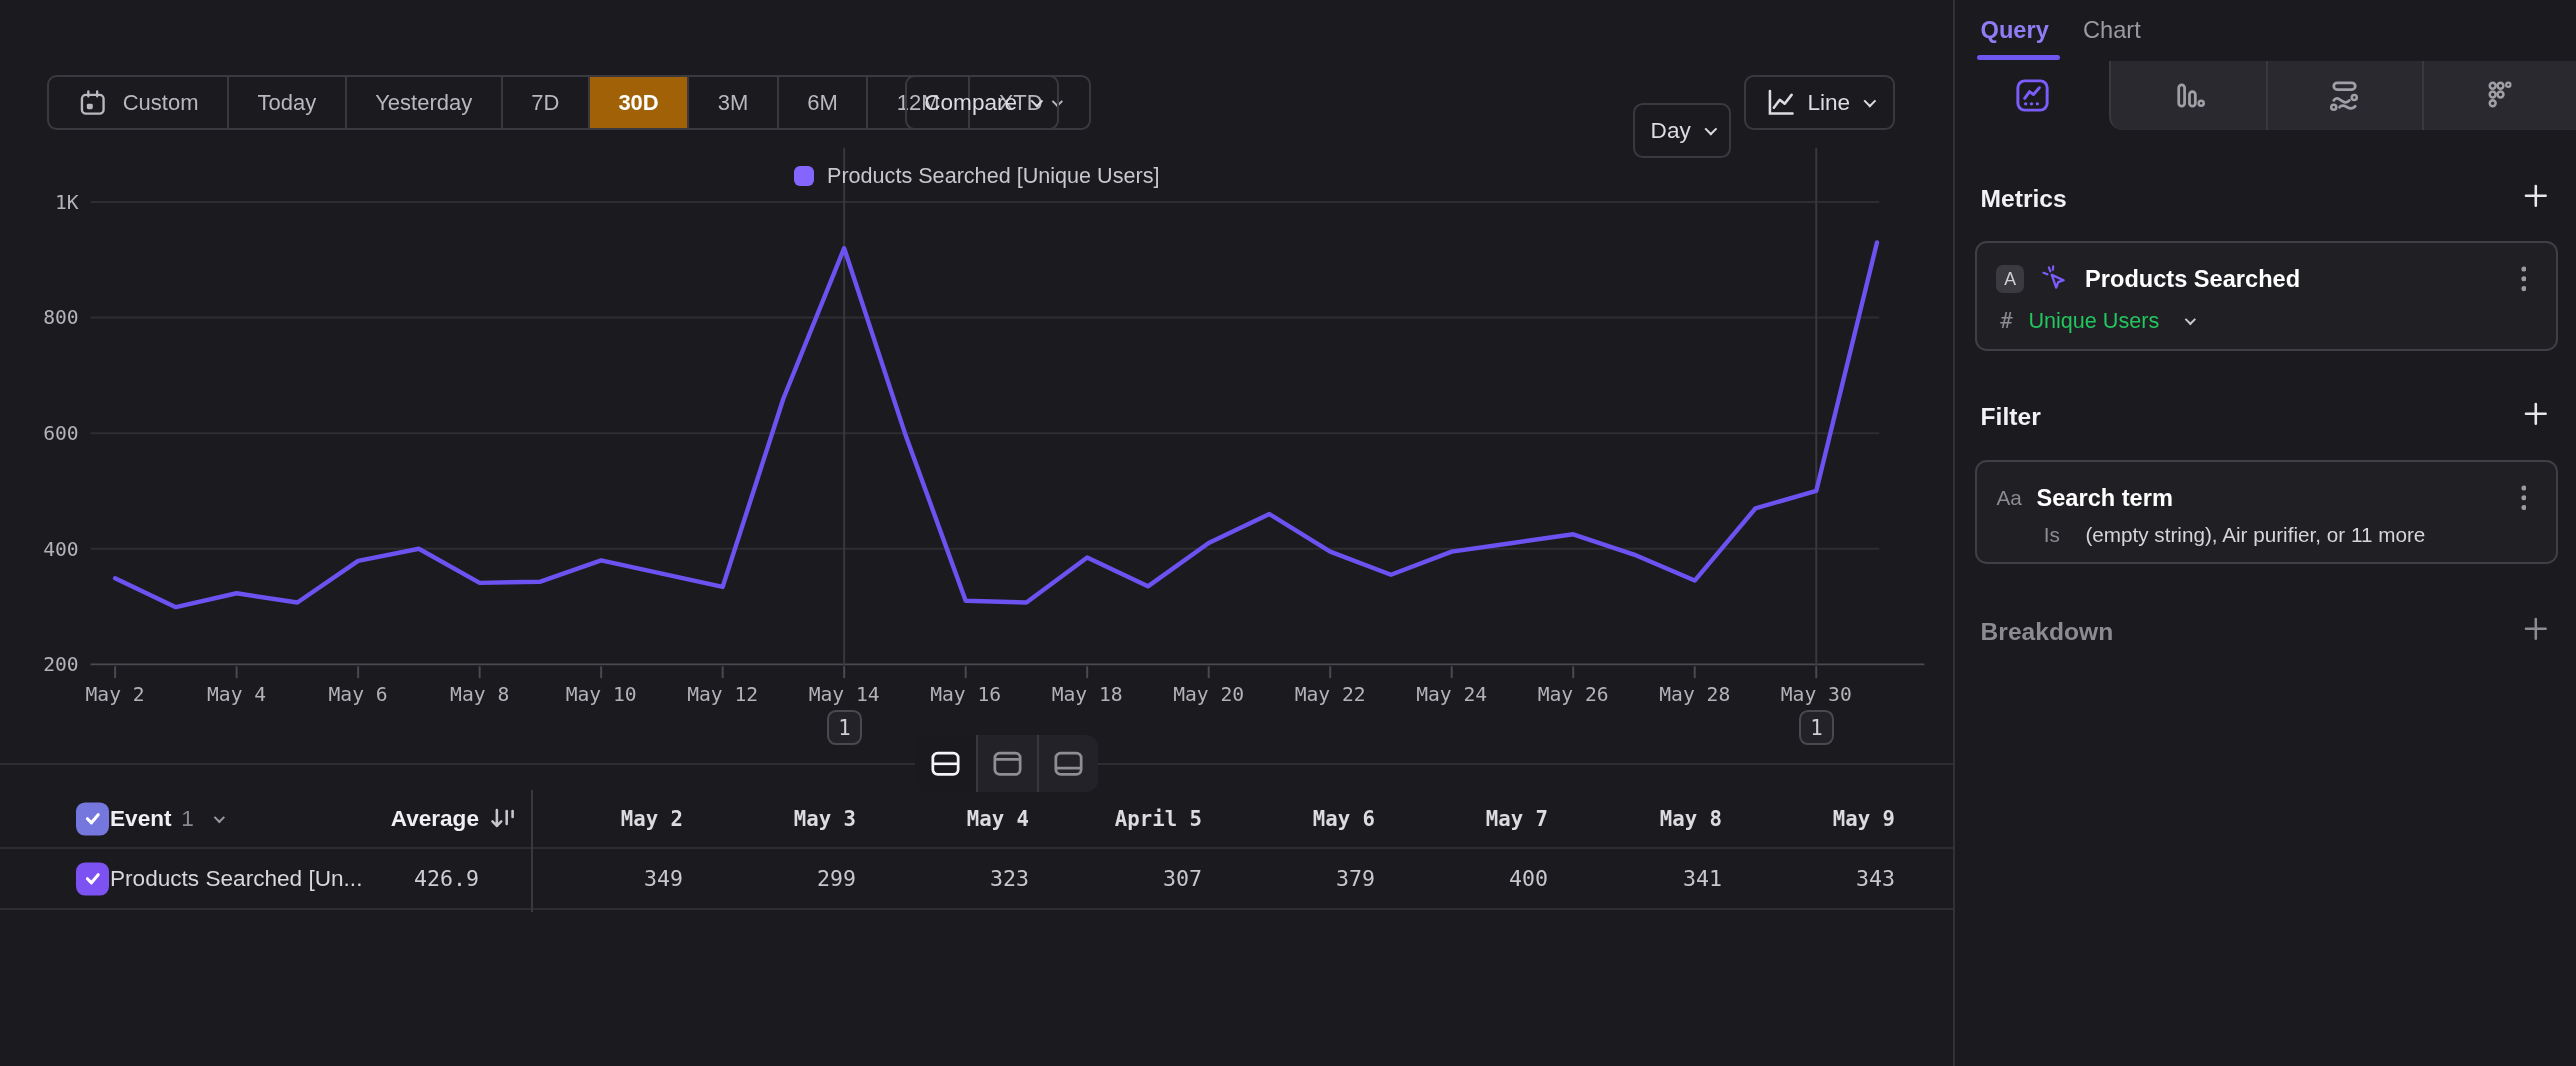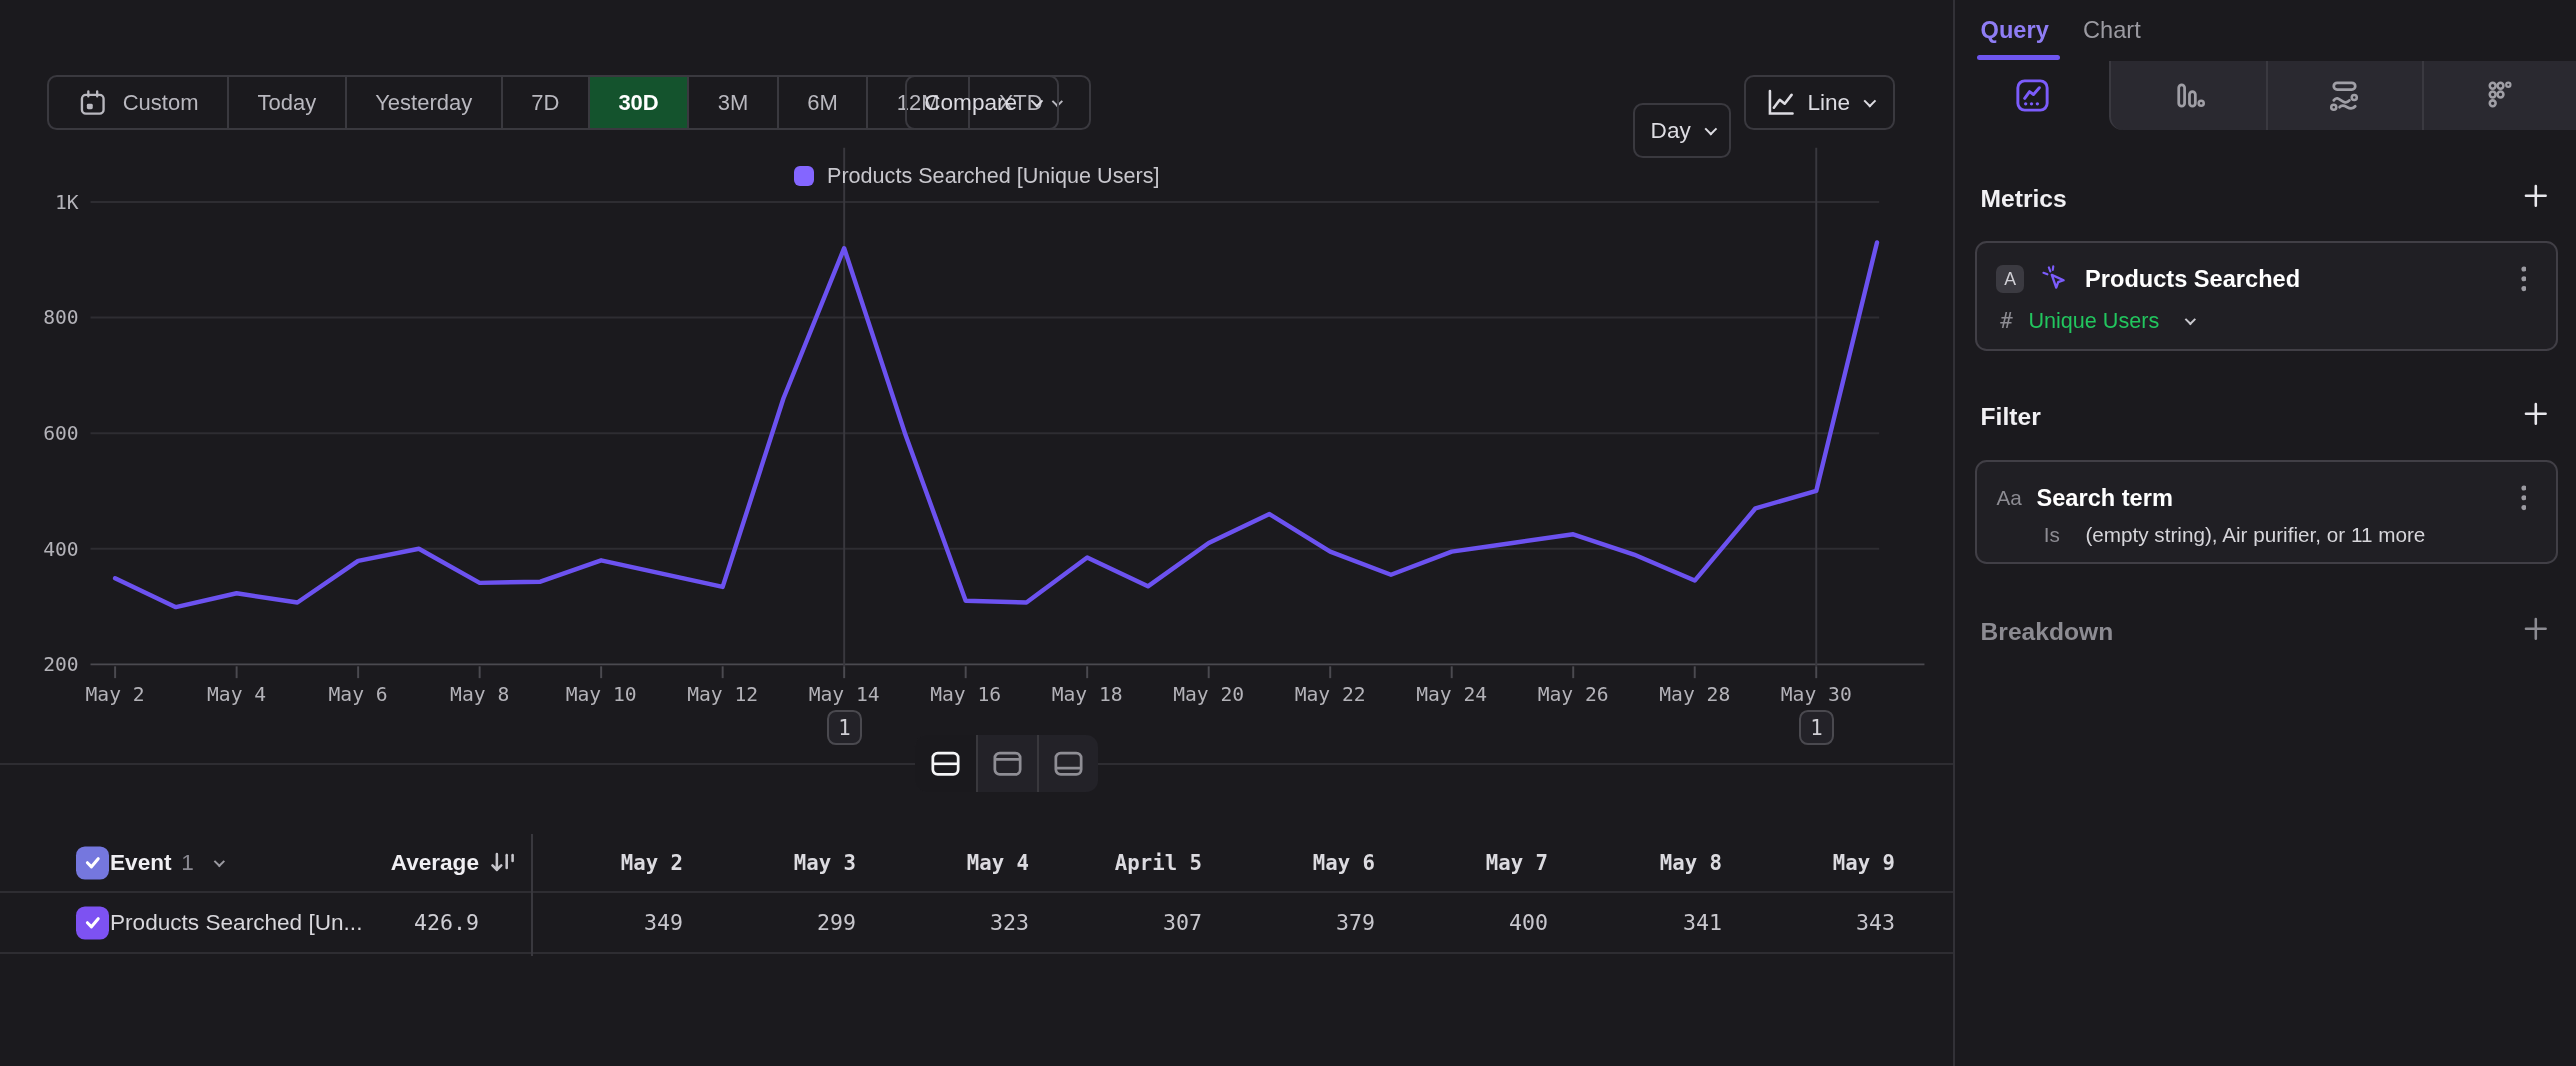--- a/index.html
+++ b/index.html
@@ -11,21 +11,21 @@
   
   #main { position:absolute; left:0; top:0; width:1952px; height:1067px; background:#1b1a1e; }
 
   
   .toolbar { position:absolute; left:47px; top:75px; right:0; height:55px; }
   .range-group { position:absolute; left:0; top:0; height:55px; display:flex; align-items:stretch;
                  border:2px solid #3a393f; border-radius:9.8px; overflow:hidden; }
   .range-cell { display:flex; align-items:center; padding:0 28.5px; color:#b9b8bf; font-size:22px;
                 border-left:2px solid #3a393f; cursor:pointer; white-space:nowrap; }
   .range-cell:first-child { border-left:none; }
-  .range-cell.active { background:#14532d; color:#ffffff; font-weight:bold; }
+  .range-cell.active { background:#a16207; color:#ffffff; font-weight:bold; }
   .range-cell .cal { margin-right:15.7px; display:flex; }
   .btn { position:absolute; top:0; height:55px; display:flex; align-items:center; justify-content:center;
          border:2px solid #3a393f; border-radius:9.8px; color:#dddce2; font-size:22.6px; background:transparent; cursor:pointer; }
   .chev { display:inline-block; width:8.9px; height:8.9px; border-right:2.4px solid currentColor;
           border-bottom:2.4px solid currentColor; transform:rotate(45deg) translateY(-2px); margin-left:13.8px; }
   .chev.small { width:7.9px; height:7.9px; margin-left:9.8px; }
 
   
   .legend { position:absolute; left:0; top:163px; width:1953px; display:flex; justify-content:center; }
   .legend-item { display:flex; align-items:center; gap:12.8px; cursor:pointer; }
@@ -41,21 +41,21 @@
   
   .chart-divider { position:absolute; left:0; top:763px; width:1953px; border-top:2px solid #2e2d32; }
   .view-toggle { position:absolute; left:915px; top:735px; height:57px; display:flex; background:#232228;
                  border-radius:11.8px; overflow:hidden; }
   .vt-btn { width:61px; display:flex; align-items:center; justify-content:center; cursor:pointer;
             border-left:2px solid #39383d; color:#8f8e95; }
   .vt-btn:first-child { border-left:none; }
   .vt-btn.active { background:#1a191d; color:#f5f5f7; }
 
   
-  #table { position:absolute; left:0; top:834px; width:2055px; }
+  #table { position:absolute; left:0; top:790px; width:2055px; }
   .t-row { position:relative; height:59px; border-bottom:2px solid #2e2d32; }
   .t-row.data { height:61px; }
   .cb { position:absolute; left:76px; top:50%; transform:translateY(-50%); width:33px; height:33px;
         border-radius:8.9px; display:flex; align-items:center; justify-content:center; cursor:pointer; }
   .t-event { position:absolute; left:110px; top:0; height:100%; display:flex; align-items:center; gap:9.8px; }
   .t-event .lbl { color:#f0eff3; font-size:22.6px; font-weight:bold; }
   .t-event .cnt { color:#8a8991; font-size:22.6px; }
   .t-name { position:absolute; left:110px; top:0; height:100%; display:flex; align-items:center;
             color:#d8d7dc; font-size:22.6px; white-space:nowrap; }
   .t-avg { position:absolute; left:276px; width:203px; top:0; height:100%; display:flex;

